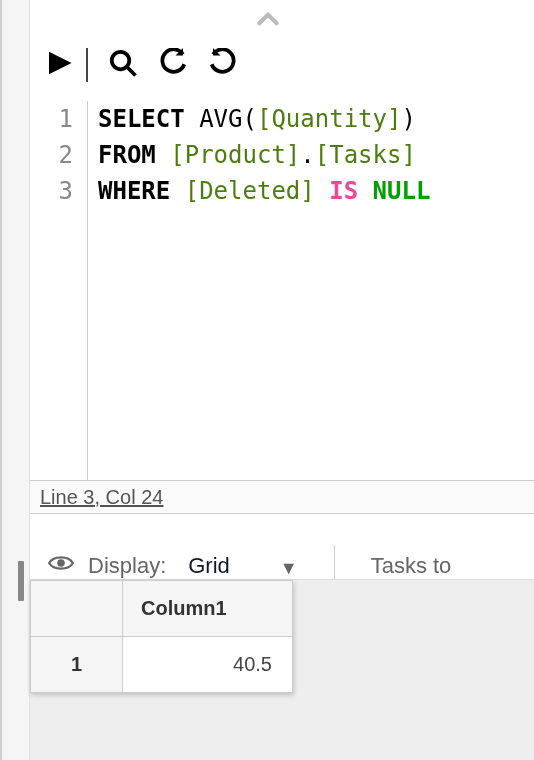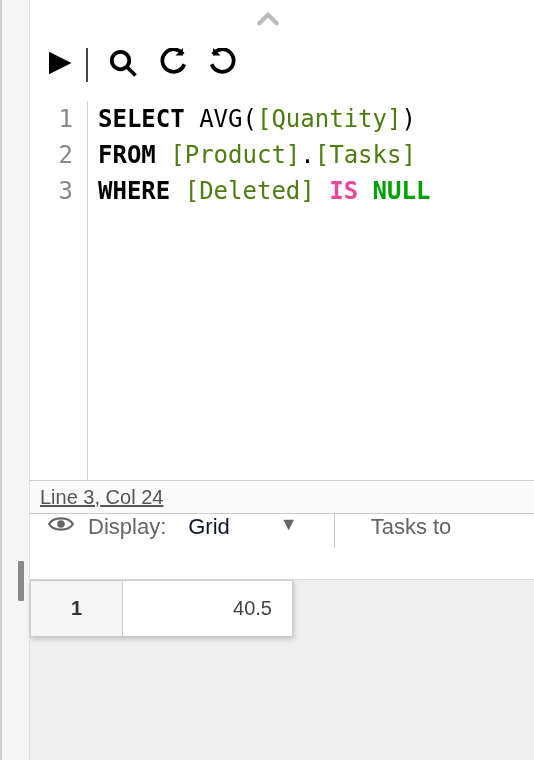--- a/index.html
+++ b/index.html
@@ -19,21 +19,21 @@
   .editor { flex: 1; display: flex; font-family: "Menlo", "Consolas", monospace; font-size: 24px; line-height: 36px; border-top: 1px solid #fff; padding-top: 6px; }
   .ln-col { width: 58px; text-align: right; padding-right: 14px; color: #888; user-select: none; border-right: 1px solid #d0d0d0; }
   .code-col { padding-left: 10px; white-space: pre; }
   .kw { color: #000000; font-weight: bold; }
   .fn { color: #000; }
   .id { color: #4d7c0f; }
   .op { color: #000; }
   .null { color: #00a000; font-weight: bold; }
   .is { color: #ec4899; font-weight: bold; }
   .status { height: 34px; border-top: 1px solid #ccc; border-bottom: 1px solid #ccc; font-size: 20px; color: #555; padding: 4px 10px; display: flex; align-items: center; background: #fafafa; text-decoration: underline; }
-  .results-bar { height: 66px; display: flex; align-items: flex-start; padding-left: 18px; gap: 14px; font-size: 22px; color: #555; border-bottom: 1px solid #ddd; }
+  .results-bar { height: 66px; display: flex; align-items: flex-end; padding-left: 18px; gap: 14px; font-size: 22px; color: #555; border-bottom: 1px solid #ddd; }
   .eye svg { width: 26px; height: 20px; }
   .display-label { color: #666; }
   .display-val { color: #0f172a; margin-left: 8px; margin-right: 36px; }
   .dropdown-caret { color: #666; font-size: 18px; }
   .vsep { width: 1px; height: 34px; background: #ccc; margin: 0 22px; }
   .scroll { color: #666; }
   .grid-area { flex: 0 0 180px; background: #eeeeee; position: relative; }
   .grid-table { position: absolute; left: 0; top: 0; border-collapse: collapse; background: #fff; box-shadow: 1px 2px 5px rgba(0,0,0,0.2); }
   .grid-table th, .grid-table td { border: 1px solid #ccc; font-size: 20px; }
   .grid-table .corner { width: 92px; height: 56px; background: #f5f5f5; }
@@ -118,20 +118,24 @@
         <span>Grid</span>
       </span>
       <span class="dropdown-caret">▼</span>
       <div class="vsep"></div>
       <span class="scroll">Tasks to</span>
     </div>
 
     <div class="grid-area">
       <table class="grid-table">
         <tbody>
+            <tr>
+          <th class="corner"></th>
+          <th class="colh">Column1</th>
+        </tr>
         <tr>
           <th class="rowh">1</th>
           <td class="cell">40.5</td>
         </tr>
       </tbody>
         </table>
     </div>
 
   </div>
 </div>

